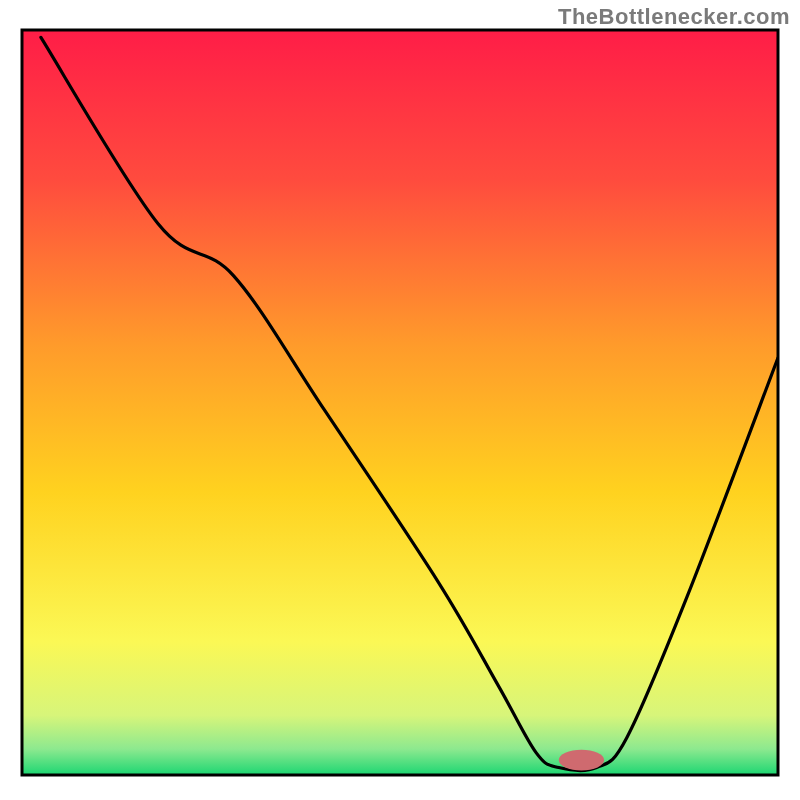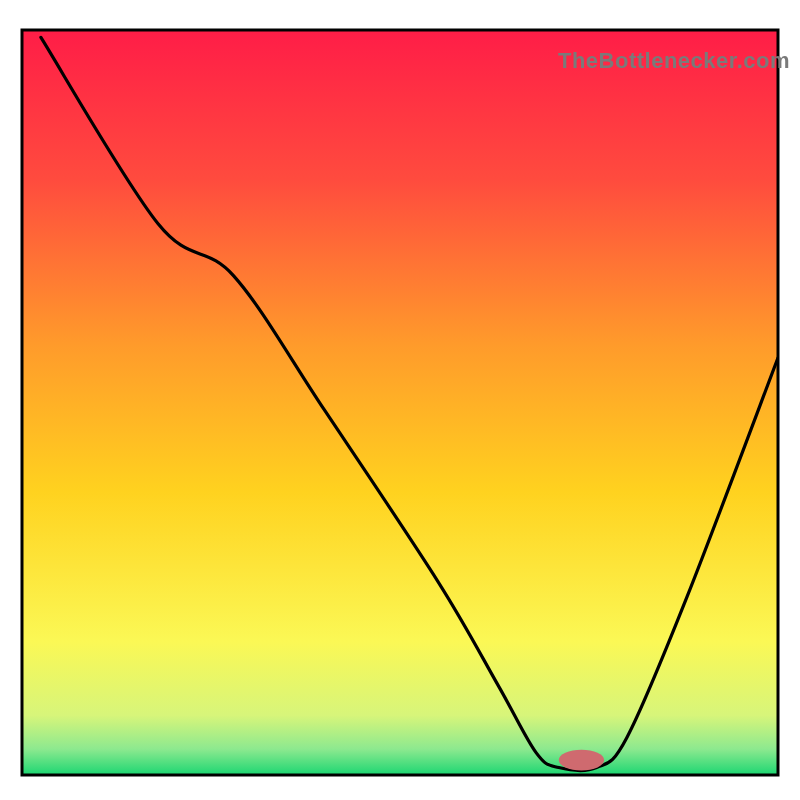--- a/index.html
+++ b/index.html
@@ -18,21 +18,20 @@
   .watermark {
     position: absolute;
     top: 4px;
     right: 10px;
     font-family: Arial, Helvetica, sans-serif;
     font-size: 22px;
     font-weight: bold;
     color: #7a7a7a;
     letter-spacing: 0.5px;
     z-index: 10;
-    margin-top: 44px;
   }
   svg.plot {
     position: absolute;
     left: 0;
     top: 0;
     width: 800px;
     height: 800px;
   }
 </style>
 </head>

